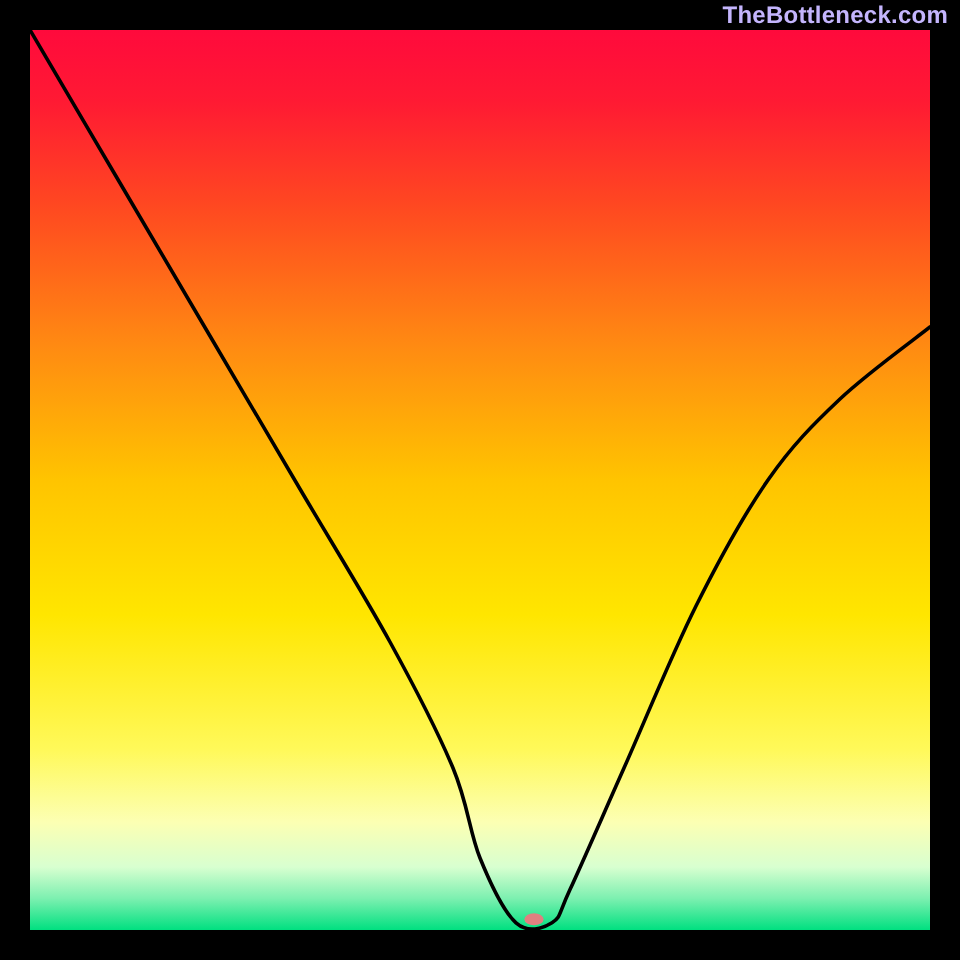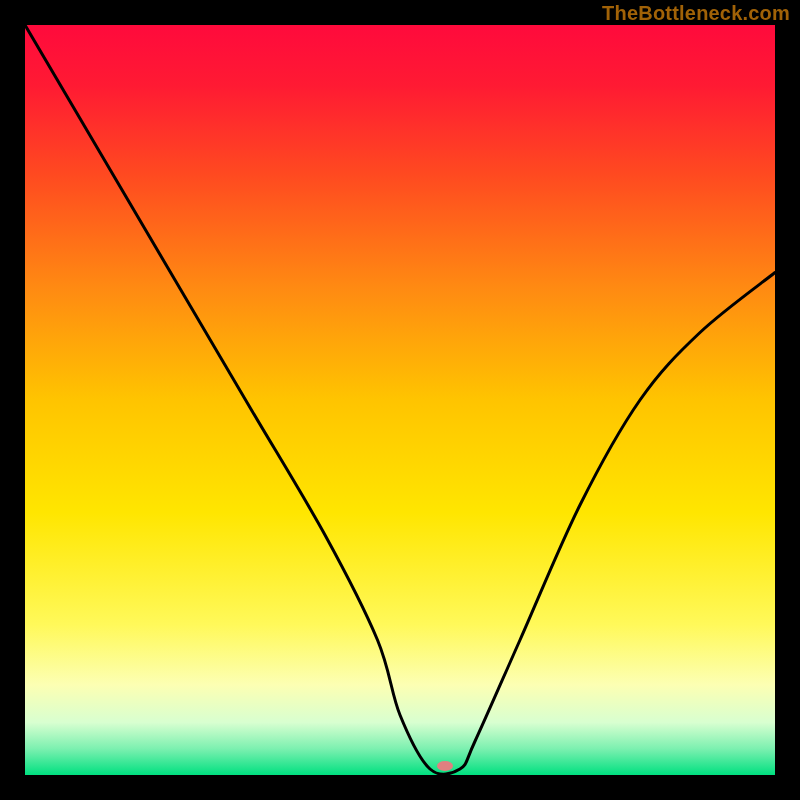--- a/index.html
+++ b/index.html
@@ -16,21 +16,21 @@
     height: 800px;
     background: #000;
   }
   .watermark {
     position: absolute;
     top: 2px;
     right: 10px;
     font-family: Arial, Helvetica, sans-serif;
     font-size: 20px;
     font-weight: 600;
-    color: #a16207;
+    color: #c4b5fd;
     z-index: 10;
     letter-spacing: 0.2px;
   }
   svg {
     position: absolute;
     top: 25px;
     left: 25px;
   }
 </style>
 </head>

